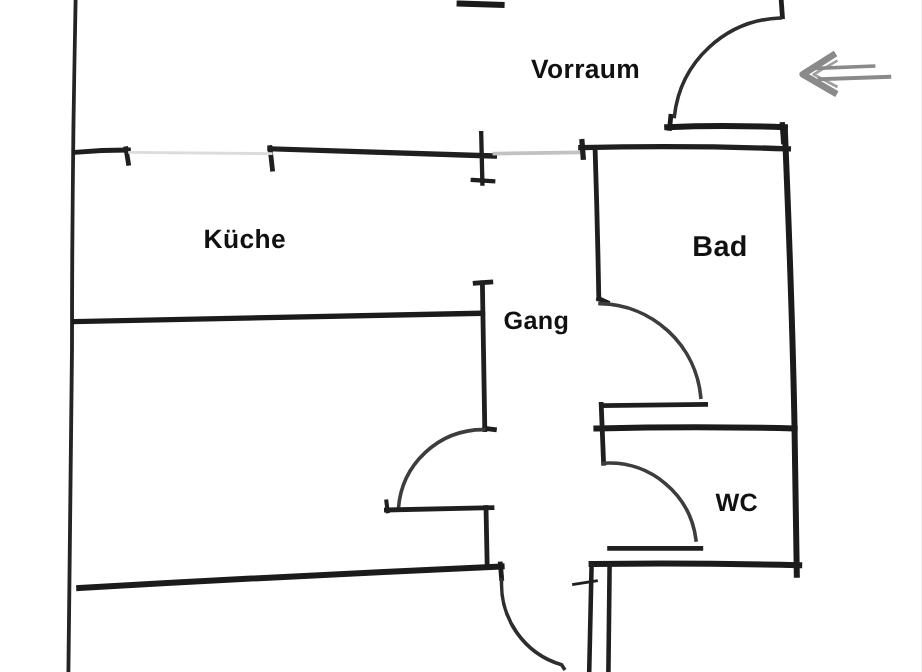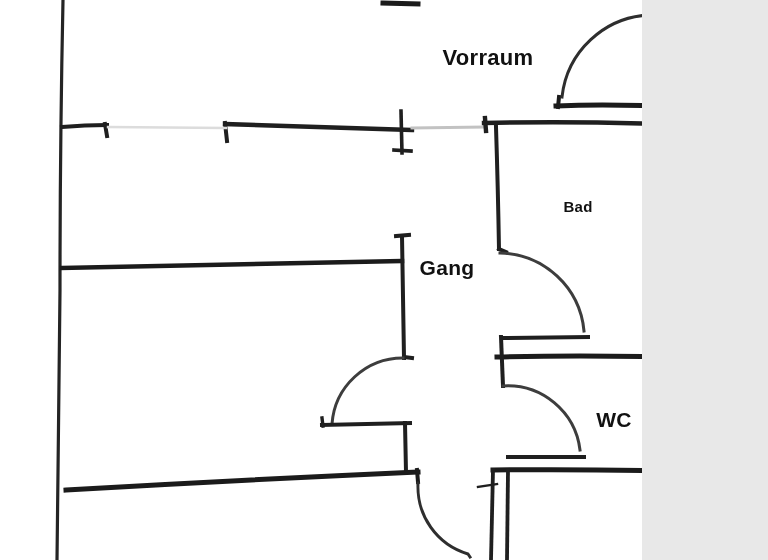--- a/index.html
+++ b/index.html
@@ -1,36 +1,36 @@
 <!DOCTYPE html>
 <html><head>
 <meta charset="utf-8">
 <style>
   html,body{margin:0;padding:0;background:#e8e8e8;}
   .stage{
     position:relative;
-    width:642px;height:560px;
+    width:768px;height:560px;
     background:#ffffff;
     overflow:hidden;
     font-family:"Liberation Sans", sans-serif;
   }
   .plan-svg{position:absolute;left:0;top:0;width:768px;height:560px;}
   .room-label{
     position:absolute;
     transform:translate(-50%,-50%);
     font-weight:bold;
     color:#111111;
     font-size:22px;
     letter-spacing:0.3px;
     white-space:nowrap;
     -webkit-font-smoothing:antialiased;
   }
   .lbl-vorraum{left:488px;top:58px;}
   .lbl-kueche {left:204px;top:200px;}
-  .lbl-bad    {left:578px;top:206px;font-size:15px;}
+  .lbl-bad    {left:600px;top:206px;font-size:24px;}
   .lbl-gang   {left:447px;top:268px;font-size:21px;}
   .lbl-zimmer {left:187px;top:363px;}
   .lbl-wc     {left:614px;top:420px;font-size:21px;}
 </style>
 </head>
 <body>
 
 <div class="stage">
 
   <svg class="plan-svg" viewBox="0 0 768 560" fill="none" stroke-linecap="square" stroke-linejoin="round">
@@ -147,16 +147,17 @@
 
     <g stroke="#8a8a8a">
       <path d="M694,46 L669,62 L695,77" stroke-width="5.5"></path>
       <path d="M697,51 L678,62 L697,72" stroke-width="2.2" stroke="#9d9d9d"></path>
       <path d="M681,57 L728,55" stroke-width="3"></path>
       <path d="M683,66 L741,64" stroke-width="3.4"></path>
     </g>
   </svg>
 
   <span class="room-label lbl-vorraum">Vorraum</span>
+  <span class="room-label lbl-kueche">Küche</span>
   <span class="room-label lbl-bad">Bad</span>
   <span class="room-label lbl-gang">Gang</span>
   <span class="room-label lbl-wc">WC</span>
 </div>
 
 </body></html>

